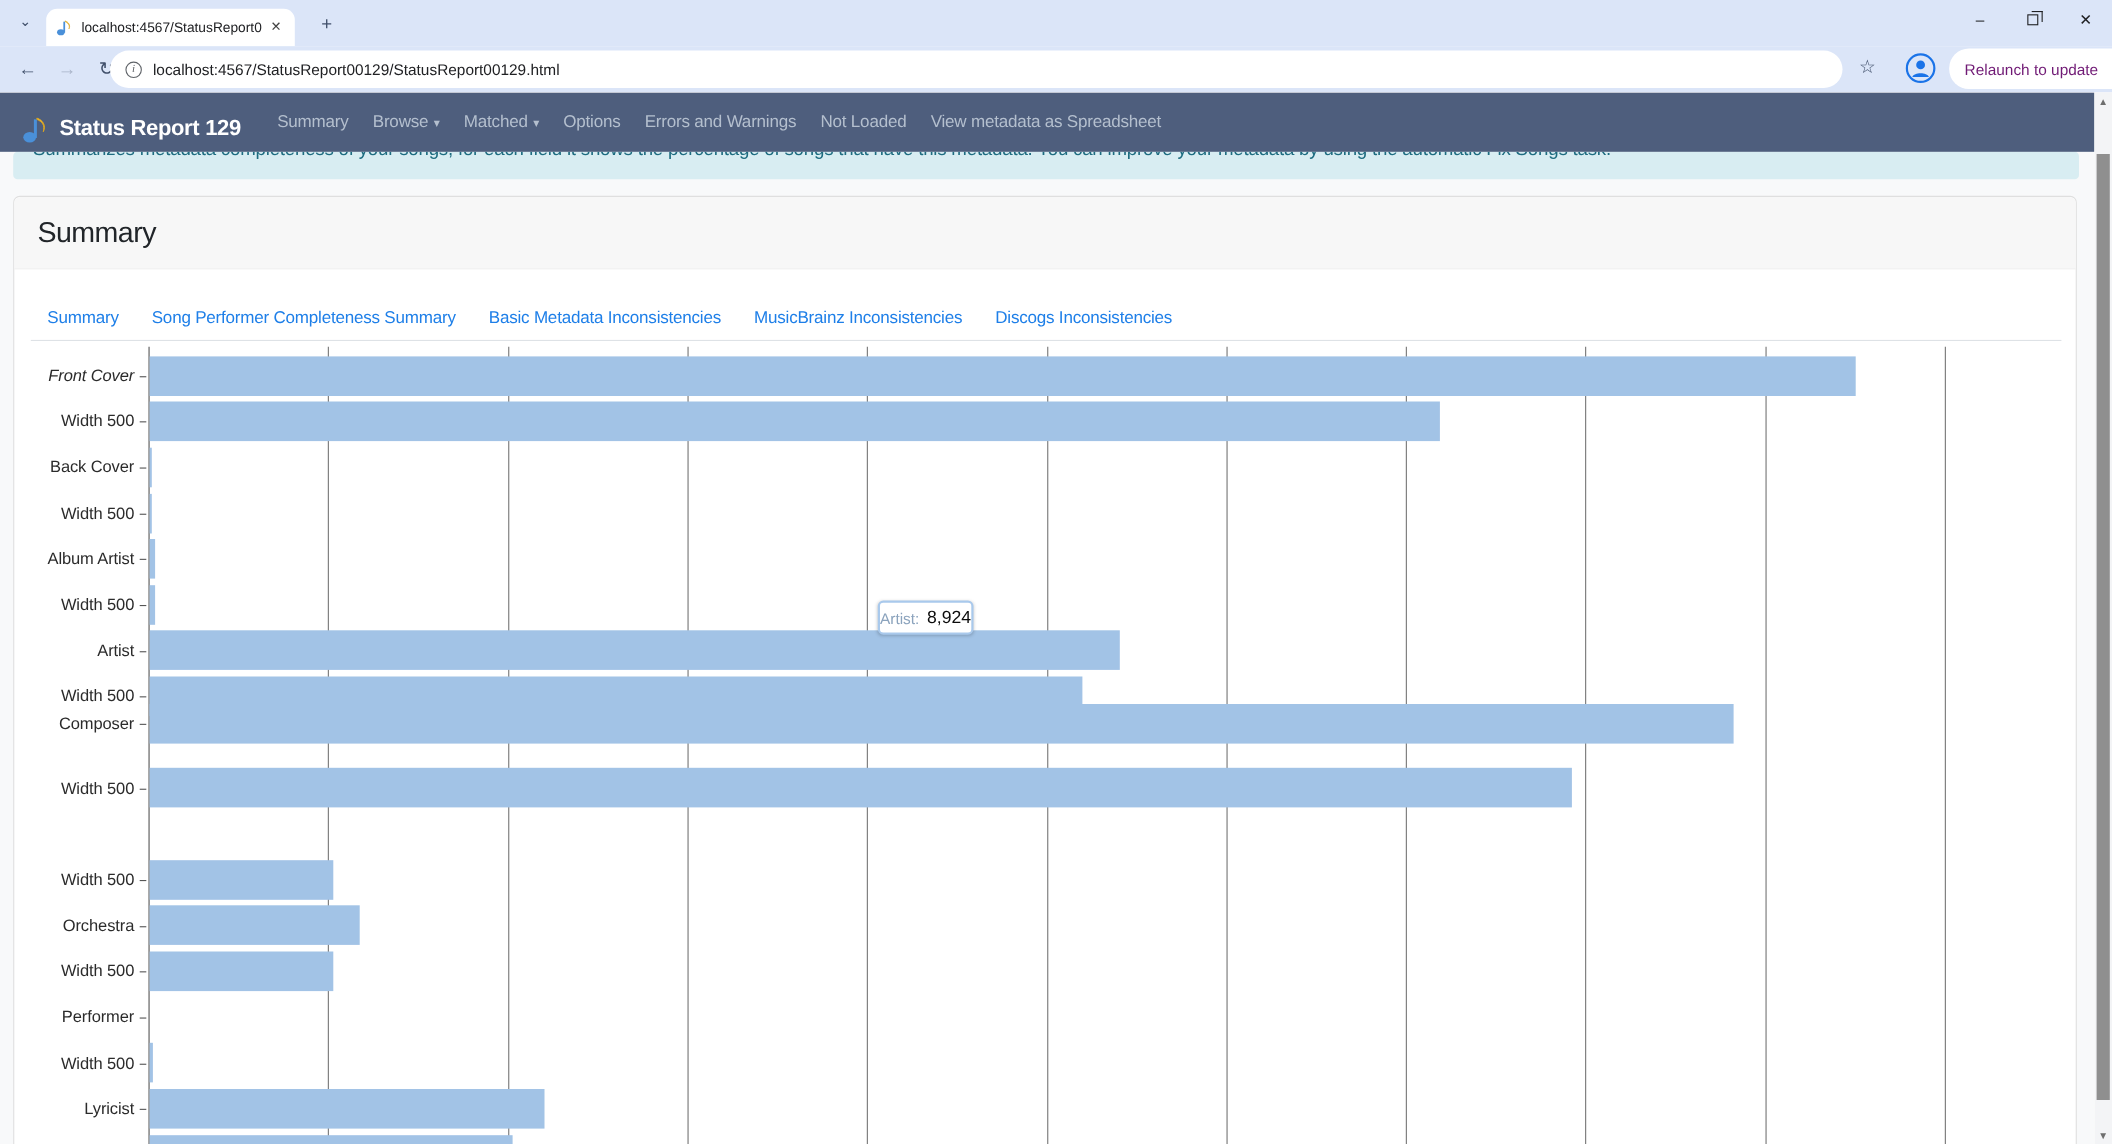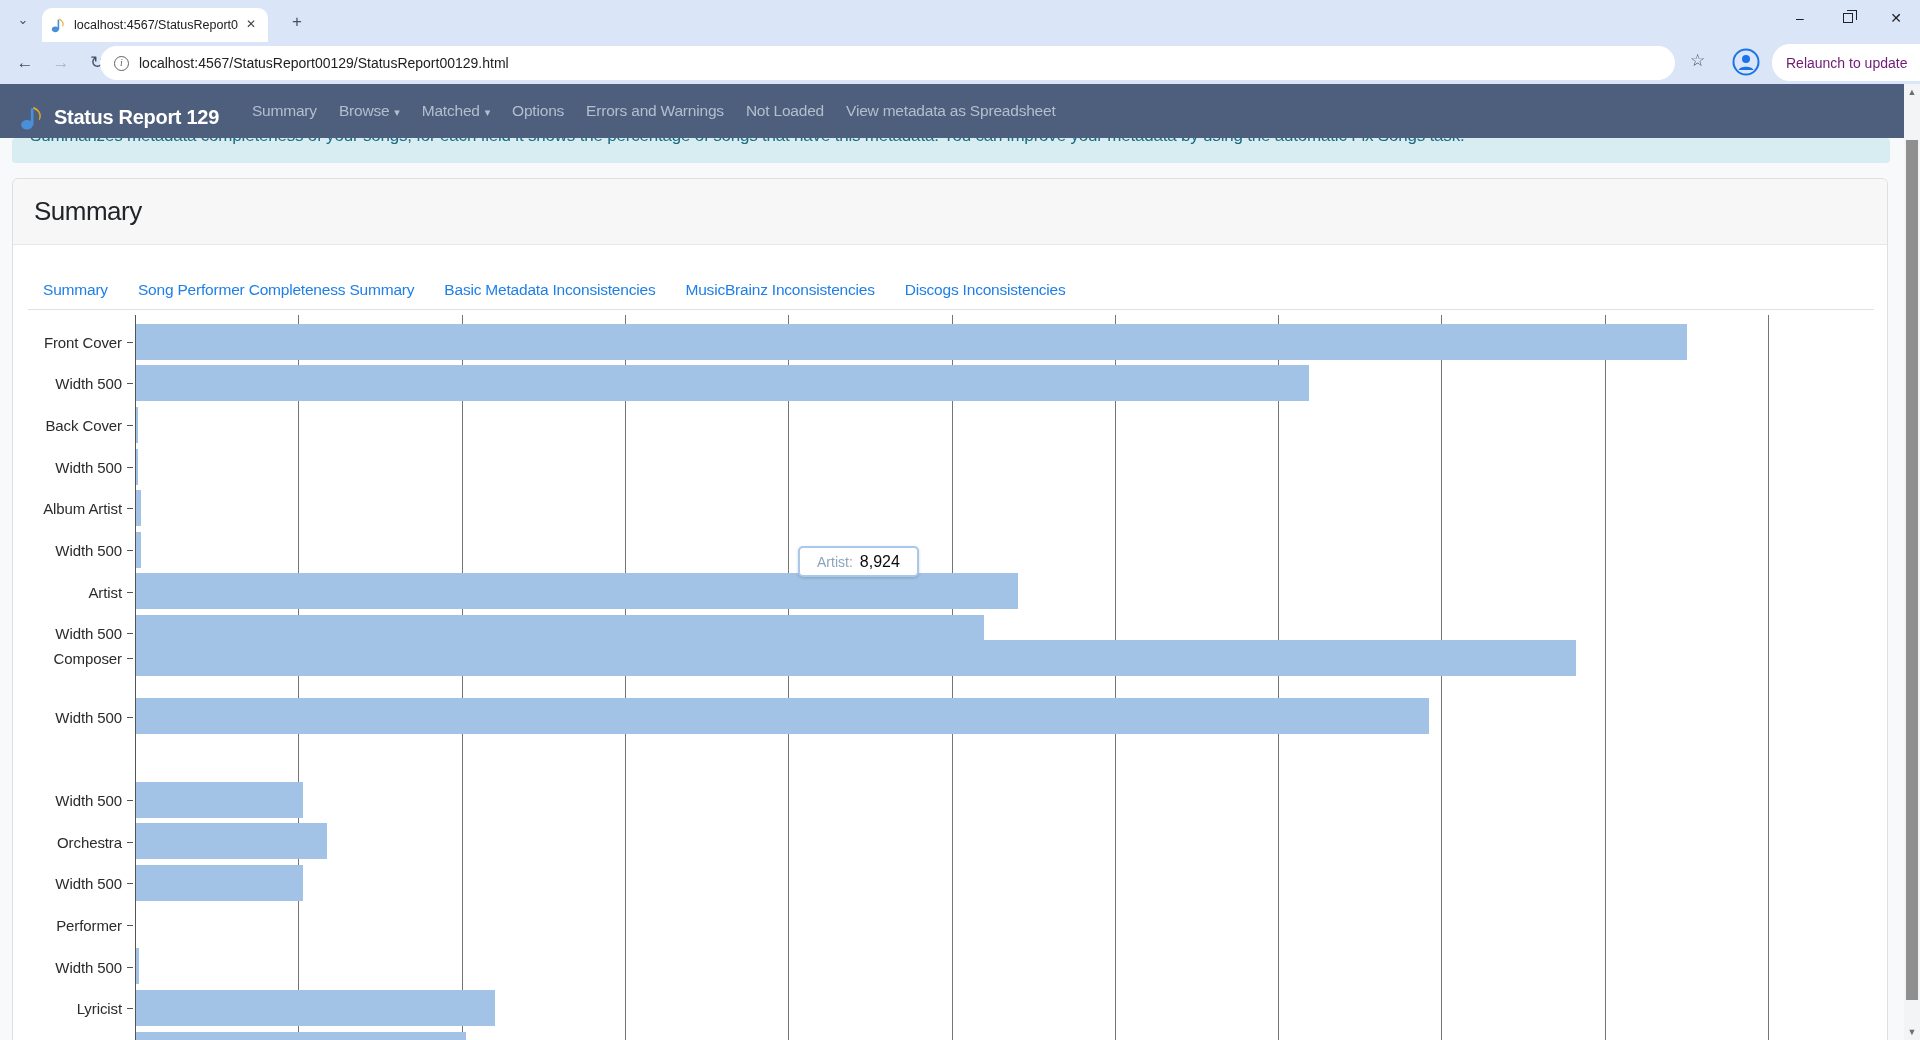--- a/index.html
+++ b/index.html
@@ -83,21 +83,21 @@
   .gridline { position:absolute; top:0; bottom:0; width:1px; background:#757575; }
   .gridline.axis { background:#555; }
   .crow { position:absolute; left:0; width:100%; height:41.65px; }
   .crow-label { position:absolute; left:0; width:122px; top:50%; transform:translateY(-50%);
                 text-align:right; font-size:15px; color:#2b2b2b; letter-spacing:-0.1px; white-space:nowrap; }
   .crow-tick { position:absolute; left:127px; width:6px; height:1px; background:#555; top:50%; }
   .cbar { position:absolute; left:136px; top:2.6px; height:36px; background:#a2c3e6; }
 
   .tooltip { position:absolute; left:798px; top:462px; height:31px; background:#fff;
              border:2px solid #a9c9ec; border-radius:5px; display:flex; align-items:center;
-             padding:0 17px; box-shadow:0 1px 3px rgba(0,0,0,0.18); z-index:4; }
+             padding:0 0; box-shadow:0 1px 3px rgba(0,0,0,0.18); z-index:4; }
   .tooltip-label { font-size:14px; color:#8ba3bd; margin-right:7px; }
   .tooltip-value { font-size:16px; color:#0b0b0b; }
 
   svg { display:block; }
 </style>
 </head>
 <body>
 
 <div class="screen">
 
@@ -201,21 +201,21 @@
           <div class="gridline" style="left: 624.9px;"></div>
           <div class="gridline" style="left: 788.2px;"></div>
           <div class="gridline" style="left: 951.5px;"></div>
           <div class="gridline" style="left: 1114.8px;"></div>
           <div class="gridline" style="left: 1278.1px;"></div>
           <div class="gridline" style="left: 1441.4px;"></div>
           <div class="gridline" style="left: 1604.7px;"></div>
           <div class="gridline" style="left: 1768px;"></div>
         </div>
       <div id="chart-rows" style="position:absolute; top:6px; left:0; right:0; bottom:0;">
-          <div class="crow" style="top: 0px;">
+          <div class="crow" style="top: 0px; font-style: italic;">
             <span class="crow-label">Front Cover</span>
             <span class="crow-tick"></span>
             <div class="cbar" style="width: 1551.3px; background: rgb(162, 195, 230);"></div>
           </div>
           <div class="crow" style="top: 41.65px;">
             <span class="crow-label">Width 500</span>
             <span class="crow-tick"></span>
             <div class="cbar" style="width: 1172.5px; background: rgb(162, 195, 230);"></div>
           </div>
           <div class="crow" style="top: 83.3px;">

